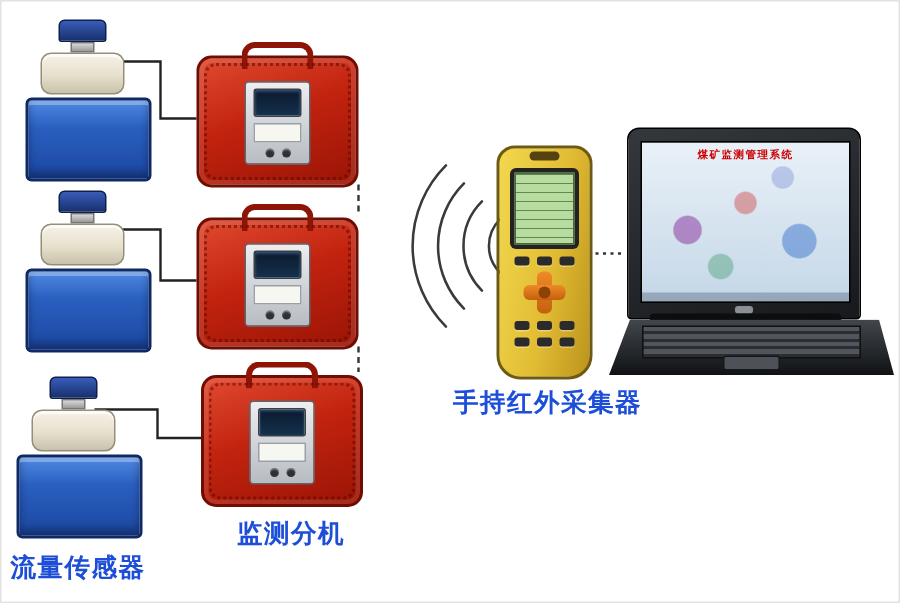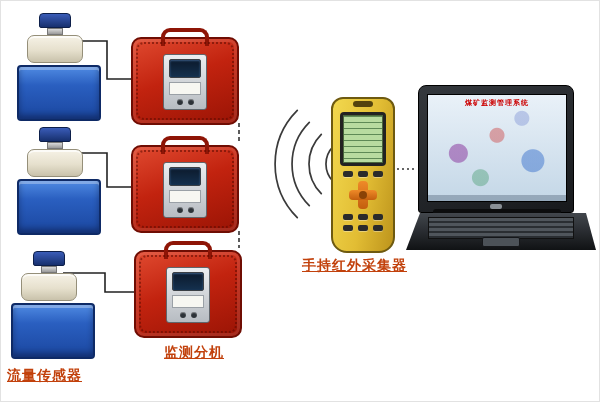--- a/index.html
+++ b/index.html
@@ -59,21 +59,21 @@
      overflow:hidden; }
   .screen-title { margin-top:3px; text-align:center; font-size:7px; font-weight:bold; color:#c00; letter-spacing:1px; }
   .screen-statusbar { position:absolute; left:0; right:0; bottom:0; height:6px; background:rgba(90,110,130,.45); }
   .brand { position:absolute; bottom:3px; left:50%; transform:translateX(-50%); width:12px; height:5px; background:#8a9096; border-radius:2px; }
   .hinge { position:absolute; left:432px; top:208px; width:128px; height:6px; background:#0c0d0e; border-radius:3px; }
   .laptop-base { position:absolute; left:405px; top:212px; width:190px; height:37px; background:linear-gradient(180deg,#42474d 0%,#24272b 60%,#101214 100%); clip-path:polygon(14px 0, calc(100% - 10px) 0, 100% 100%, 0 100%); }
   .keyboard { position:absolute; left:22px; right:22px; top:4px; height:20px; background:repeating-linear-gradient(180deg,#50565c 0 3px,#2a2e32 3px 5px); border:1px solid #111; }
   .touchpad { position:absolute; left:50%; transform:translateX(-50%); bottom:3px; width:36px; height:8px; background:#4c5258; border:1px solid #15171a; border-radius:2px; }
 
   
-  .lbl { position:absolute; font-size:14px; font-weight:bold; color:#c2410c; letter-spacing:1px; white-space:nowrap;text-decoration:underline; }
+  .lbl { position:absolute; font-size:17px; font-weight:bold; color:#1d4ed8; letter-spacing:1px; white-space:nowrap; }
   .lbl-monitor { left:138px; top:343px; width:110px; text-align:center; }
   .lbl-flow { left:6px; top:366px; }
   .lbl-handheld { left:301px; top:256px; }
 </style>
 </head>
 <body>
 
 <div class="canvas">
 
   <svg class="overlay" viewBox="0 0 600 402">

